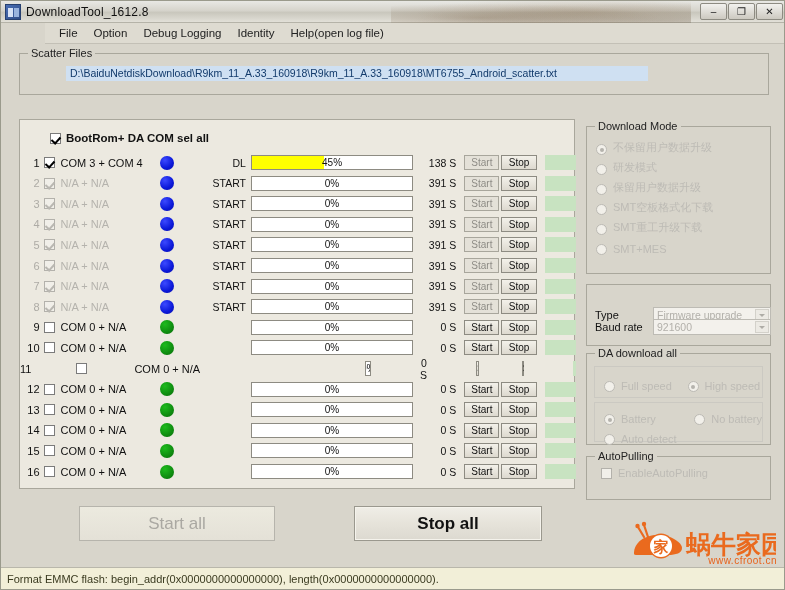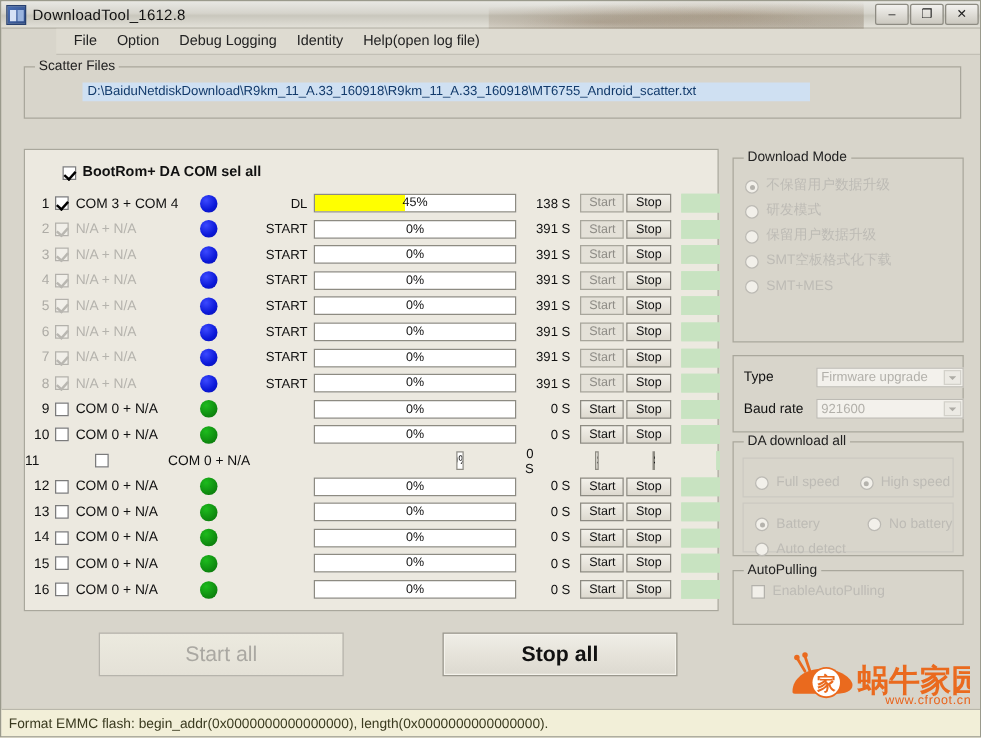--- a/index.html
+++ b/index.html
@@ -622,27 +622,31 @@
         <div class="radio-row">
           <span class="rb dim"></span>
           <span class="rlabel dim">保留用户数据升级</span>
         </div>
         <div class="radio-row">
           <span class="rb dim"></span>
           <span class="rlabel dim">SMT空板格式化下载</span>
         </div>
         <div class="radio-row">
           <span class="rb dim"></span>
+          <span class="rlabel dim">SMT重工升级下载</span>
+        </div>
+        <div class="radio-row">
+          <span class="rb dim"></span>
           <span class="rlabel dim">SMT+MES</span>
         </div>
       </div>
   </div>
 
   <div class="group" id="type-group">
-    <div class="fld-row" style="left:8px;top:9px;">
+    <div class="fld-row" style="left:8px;top:22px;">
       <span class="fld-label">Type</span>
       <span class="combo">
         <span>Firmware upgrade</span>
         <span class="arrow"></span>
       </span>
     </div>
     <div class="fld-row" style="left:8px;top:34px;">
       <span class="fld-label">Baud rate</span>
       <span class="combo">
         <span>921600</span>

